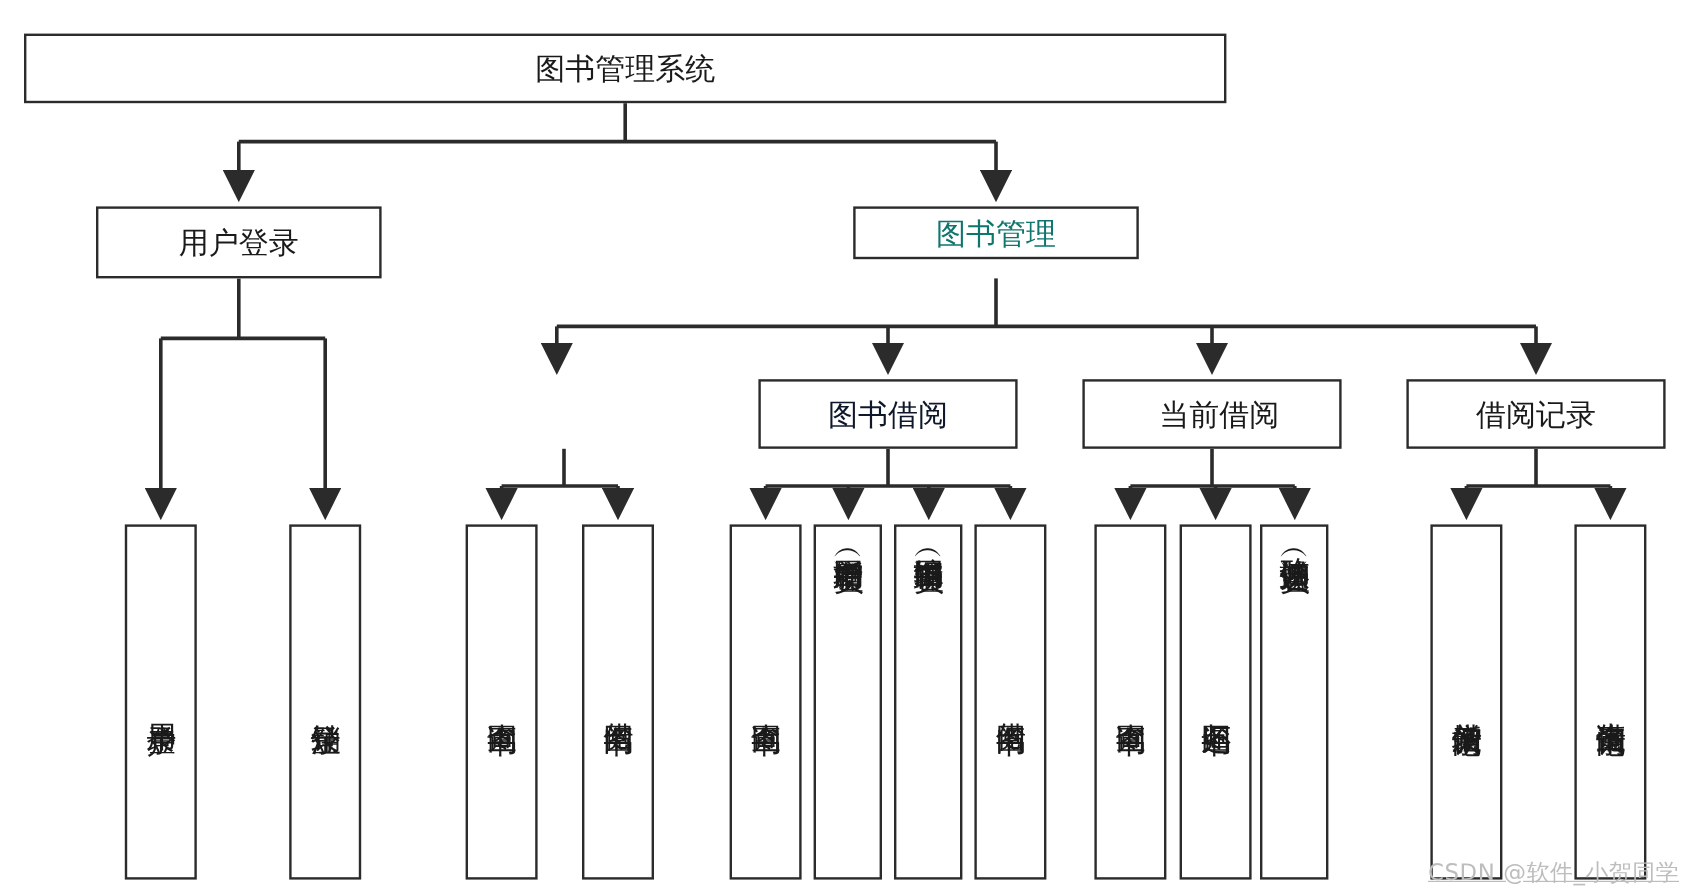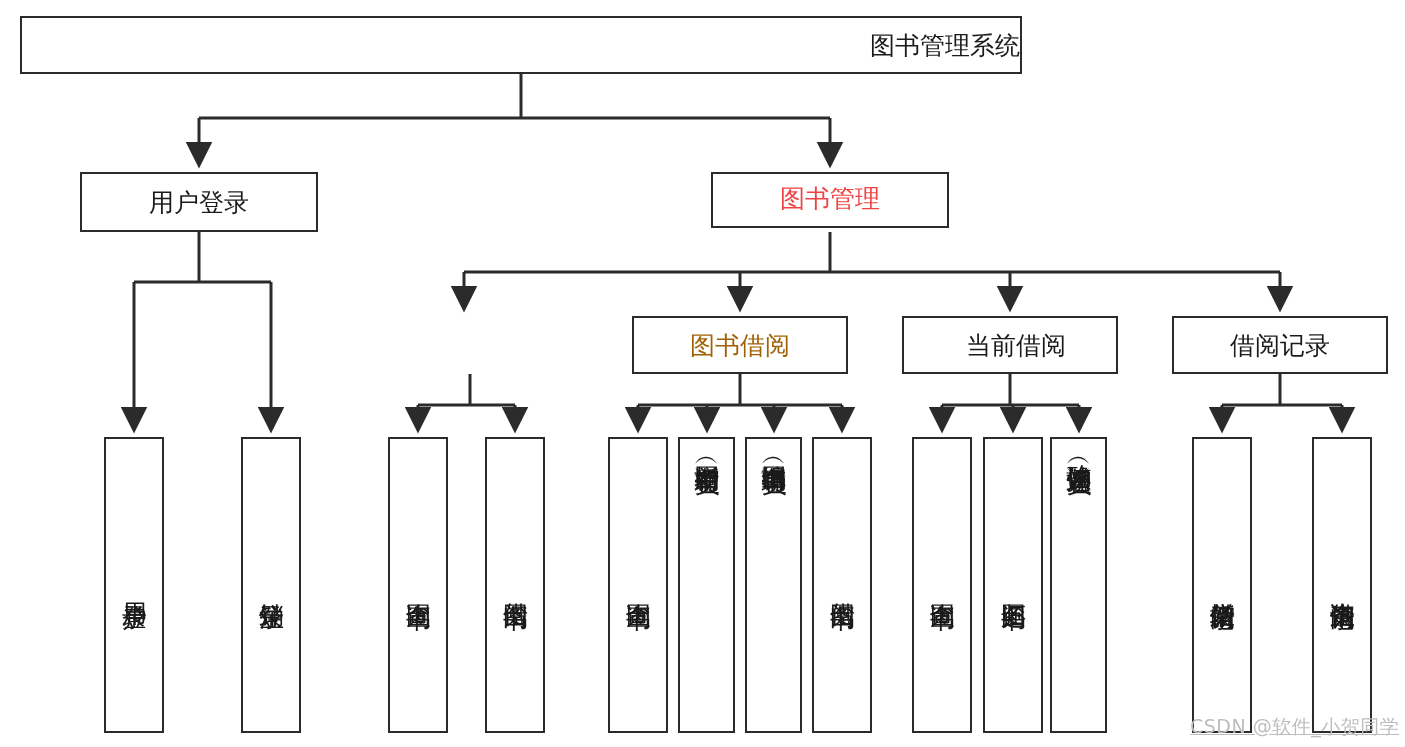--- a/index.html
+++ b/index.html
@@ -124,32 +124,32 @@
       <path d="M 1013 405 L 1013 429" marker-end="url(#arrow)"></path>
       <path d="M 1079 405 L 1079 429" marker-end="url(#arrow)"></path>
 
       <path d="M 1280 374 L 1280 405"></path>
       <path d="M 1222 405 L 1342 405"></path>
       <path d="M 1222 405 L 1222 429" marker-end="url(#arrow)"></path>
       <path d="M 1342 405 L 1342 429" marker-end="url(#arrow)"></path>
     </g>
   </svg>
 
-  <div class="node root horiz" style="left: 20px; top: 16px; width: 1002px; height: 58px; border-color: rgb(43, 43, 43); background: rgb(255, 255, 255); color: rgb(26, 26, 26); justify-content: flex-end;">
+  <div class="node root horiz" style="left: 20px; top: 28px; width: 1002px; height: 58px; border-color: rgb(43, 43, 43); background: rgb(255, 255, 255); color: rgb(26, 26, 26);">
     <span class="label">图书管理系统</span>
   </div>
 
   <div class="node horiz" style="left: 80px; top: 172px; width: 238px; height: 60px; border-color: rgb(43, 43, 43); background: rgb(255, 255, 255); color: rgb(26, 26, 26);">
     <span class="label">用户登录</span>
   </div>
-  <div class="node horiz" style="left: 711px; top: 172px; width: 238px; height: 56px; border-color: rgb(43, 43, 43); background: rgb(255, 255, 255); color: #ef4444; font-family: Liberation Mono, monospace;">
+  <div class="node horiz" style="left: 711px; top: 172px; width: 238px; height: 44px; border-color: rgb(43, 43, 43); background: rgb(255, 255, 255); color: #0f766e;">
     <span class="label">图书管理</span>
   </div>
 
-  <div class="node horiz" style="left: 632px; top: 316px; width: 216px; height: 58px; border-color: rgb(43, 43, 43); background: rgb(255, 255, 255); color: #a16207;">
+  <div class="node horiz" style="left: 632px; top: 316px; width: 216px; height: 58px; border-color: rgb(43, 43, 43); background: rgb(255, 255, 255); color: #0f172a;">
     <span class="label">图书借阅</span>
   </div>
   <div class="node horiz" style="left: 902px; top: 316px; width: 216px; height: 58px; border-color: rgb(43, 43, 43); background: rgb(255, 255, 255); color: rgb(26, 26, 26); padding-left: 12px;">
     <span class="label">当前借阅</span>
   </div>
   <div class="node horiz" style="left: 1172px; top: 316px; width: 216px; height: 58px; border-color: rgb(43, 43, 43); background: rgb(255, 255, 255); color: rgb(26, 26, 26);">
     <span class="label">借阅记录</span>
   </div>
 
   <div class="node leaf" style="left: 104px; top: 437px; width: 60px; height: 296px; border-color: rgb(43, 43, 43); background: rgb(255, 255, 255); color: rgb(26, 26, 26);">

